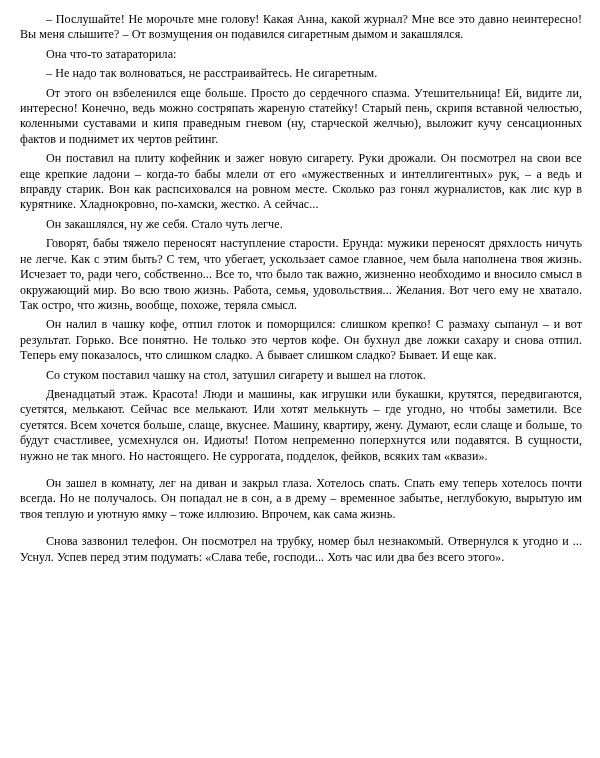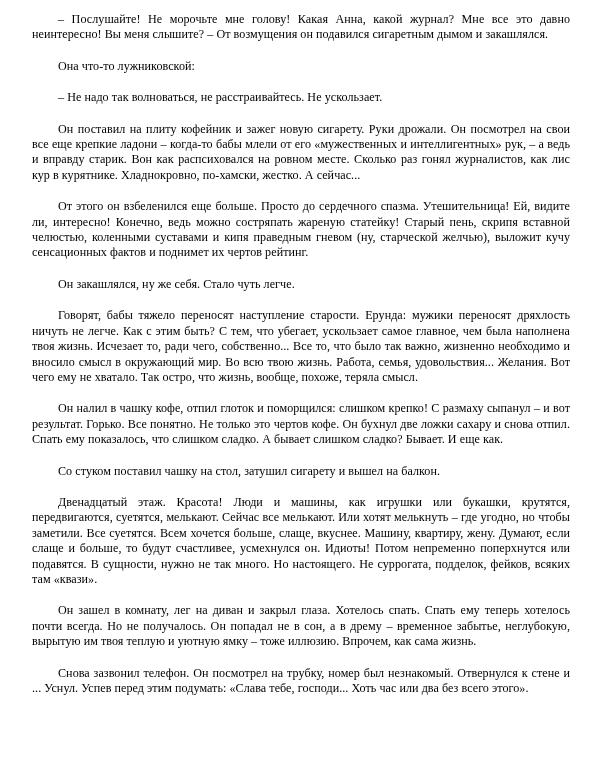--- a/index.html
+++ b/index.html
@@ -23,41 +23,41 @@
   }
   .body-text {
     font-size: 12.1px;
     line-height: 15.4px;
     text-align: justify;
     text-justify: inter-word;
     letter-spacing: 0.05px;
     -webkit-font-smoothing: none;
   }
   p {
-    margin: 16px;
+    margin: 4px;
     text-indent: 26px;
   }
   p.gap-before {
     margin-top: 12px;
   }
   p.nogap {
     margin-top: 0;
   }
 </style>
 </head>
 <body>
 
 <div class="page">
   <div class="body-text">
     <p class="nogap">– Послушайте! Не морочьте мне голову! Какая Анна, какой журнал? Мне все это давно неинтересно! Вы меня слышите? – От возмущения он подавился сигаретным дымом и закашлялся.</p>
-    <p class="nogap">Она что-то лужниковской:</p>
-    <p class="nogap">– Не надо так волноваться, не расстраивайтесь. Не ускользает.</p>
+    <p class="nogap">Она что-то затараторила:</p>
+    <p class="nogap">– Не надо так волноваться, не расстраивайтесь. Не сигаретным.</p>
+    <p class="nogap">От этого он взбеленился еще больше. Просто до сердечного спазма. Утешительница! Ей, видите ли, интересно! Конечно, ведь можно состряпать жареную статейку! Старый пень, скрипя вставной челюстью, коленными суставами и кипя праведным гневом (ну, старческой желчью), выложит кучу сенсационных фактов и поднимет их чертов рейтинг.</p>
     <p class="nogap">Он поставил на плиту кофейник и зажег новую сигарету. Руки дрожали. Он посмотрел на свои все еще крепкие ладони – когда-то бабы млели от его «мужественных и интеллигентных» рук, – а ведь и вправду старик. Вон как распсиховался на ровном месте. Сколько раз гонял журналистов, как лис кур в курятнике. Хладнокровно, по-хамски, жестко. А сейчас...</p>
-    <p class="nogap">От этого он взбеленился еще больше. Просто до сердечного спазма. Утешительница! Ей, видите ли, интересно! Конечно, ведь можно состряпать жареную статейку! Старый пень, скрипя вставной челюстью, коленными суставами и кипя праведным гневом (ну, старческой желчью), выложит кучу сенсационных фактов и поднимет их чертов рейтинг.</p>
     <p class="nogap">Он закашлялся, ну же себя. Стало чуть легче.</p>
     <p class="nogap">Говорят, бабы тяжело переносят наступление старости. Ерунда: мужики переносят дряхлость ничуть не легче. Как с этим быть? С тем, что убегает, ускользает самое главное, чем была наполнена твоя жизнь. Исчезает то, ради чего, собственно... Все то, что было так важно, жизненно необходимо и вносило смысл в окружающий мир. Во всю твою жизнь. Работа, семья, удовольствия... Желания. Вот чего ему не хватало. Так остро, что жизнь, вообще, похоже, теряла смысл.</p>
-    <p class="nogap">Он налил в чашку кофе, отпил глоток и поморщился: слишком крепко! С размаху сыпанул – и вот результат. Горько. Все понятно. Не только это чертов кофе. Он бухнул две ложки сахару и снова отпил. Спать ему показалось, что слишком сладко. А бывает слишком сладко? Бывает. И еще как.</p>
-    <p class="nogap">Со стуком поставил чашку на стол, затушил сигарету и вышел на балкон.</p>
+    <p class="nogap">Он налил в чашку кофе, отпил глоток и поморщился: слишком крепко! С размаху сыпанул – и вот результат. Горько. Все понятно. Не только это чертов кофе. Он бухнул две ложки сахару и снова отпил. Теперь ему показалось, что слишком сладко. А бывает слишком сладко? Бывает. И еще как.</p>
+    <p class="nogap">Со стуком поставил чашку на стол, затушил сигарету и вышел на глоток.</p>
     <p class="nogap">Двенадцатый этаж. Красота! Люди и машины, как игрушки или букашки, крутятся, передвигаются, суетятся, мелькают. Сейчас все мелькают. Или хотят мелькнуть – где угодно, но чтобы заметили. Все суетятся. Всем хочется больше, слаще, вкуснее. Машину, квартиру, жену. Думают, если слаще и больше, то будут счастливее, усмехнулся он. Идиоты! Потом непременно поперхнутся или подавятся. В сущности, нужно не так много. Но настоящего. Не суррогата, подделок, фейков, всяких там «квази».</p>
     <p class="gap-before">Он зашел в комнату, лег на диван и закрыл глаза. Хотелось спать. Спать ему теперь хотелось почти всегда. Но не получалось. Он попадал не в сон, а в дрему – временное забытье, неглубокую, вырытую им твоя теплую и уютную ямку – тоже иллюзию. Впрочем, как сама жизнь.</p>
-    <p class="gap-before">Снова зазвонил телефон. Он посмотрел на трубку, номер был незнакомый. Отвернулся к стене и ... Уснул. Успев перед этим подумать: «Слава тебе, господи... Хоть час или два без всего этого».</p>
+    <p class="gap-before">Снова зазвонил телефон. Он посмотрел на трубку, номер был незнакомый. Отвернулся к угодно и ... Уснул. Успев перед этим подумать: «Слава тебе, господи... Хоть час или два без всего этого».</p>
   </div>
 </div>
 
 </body></html>

